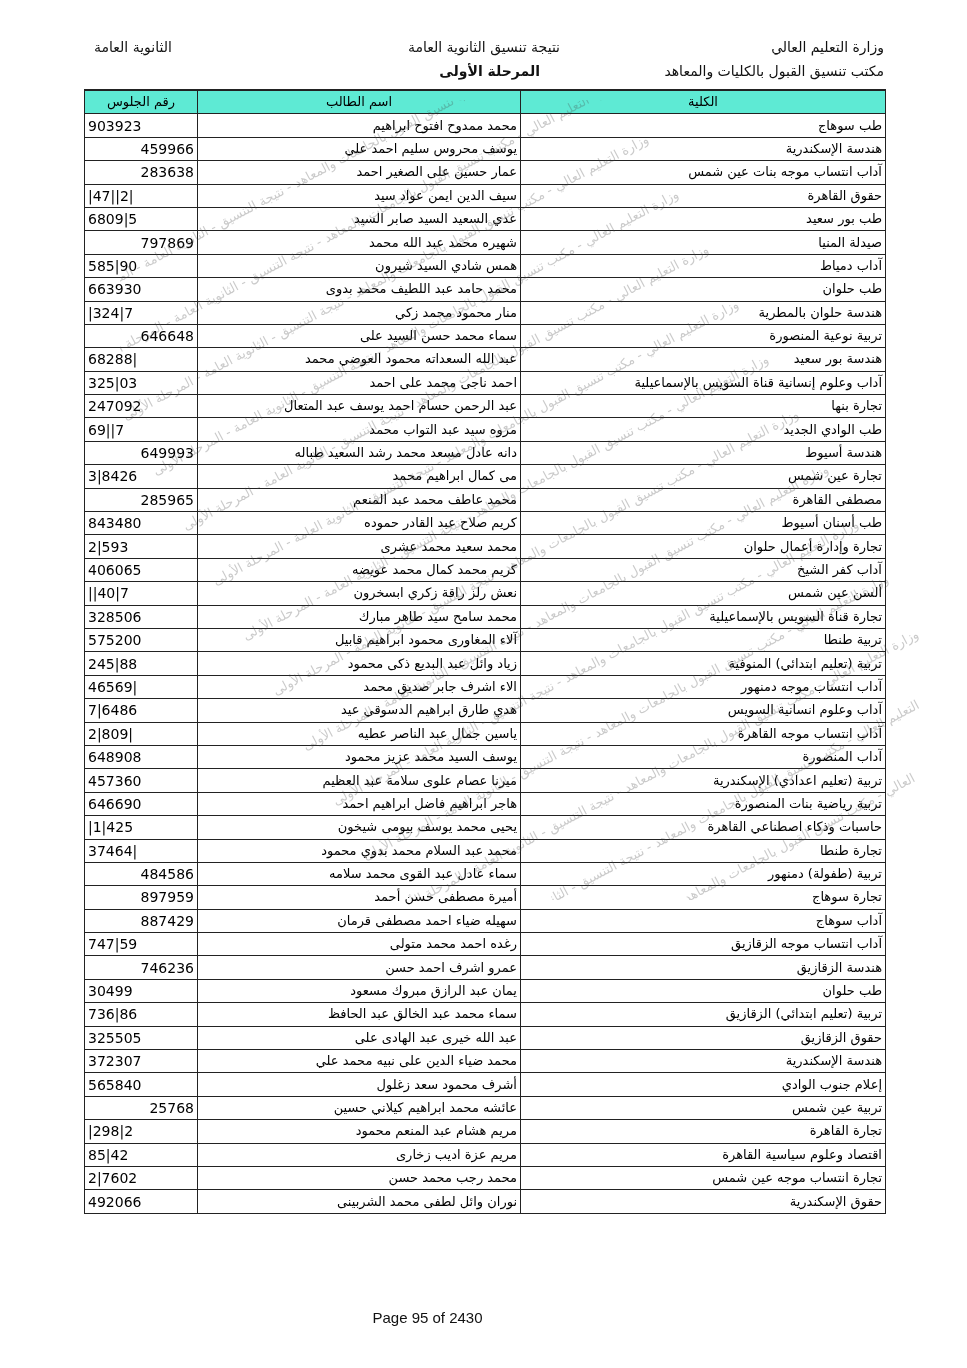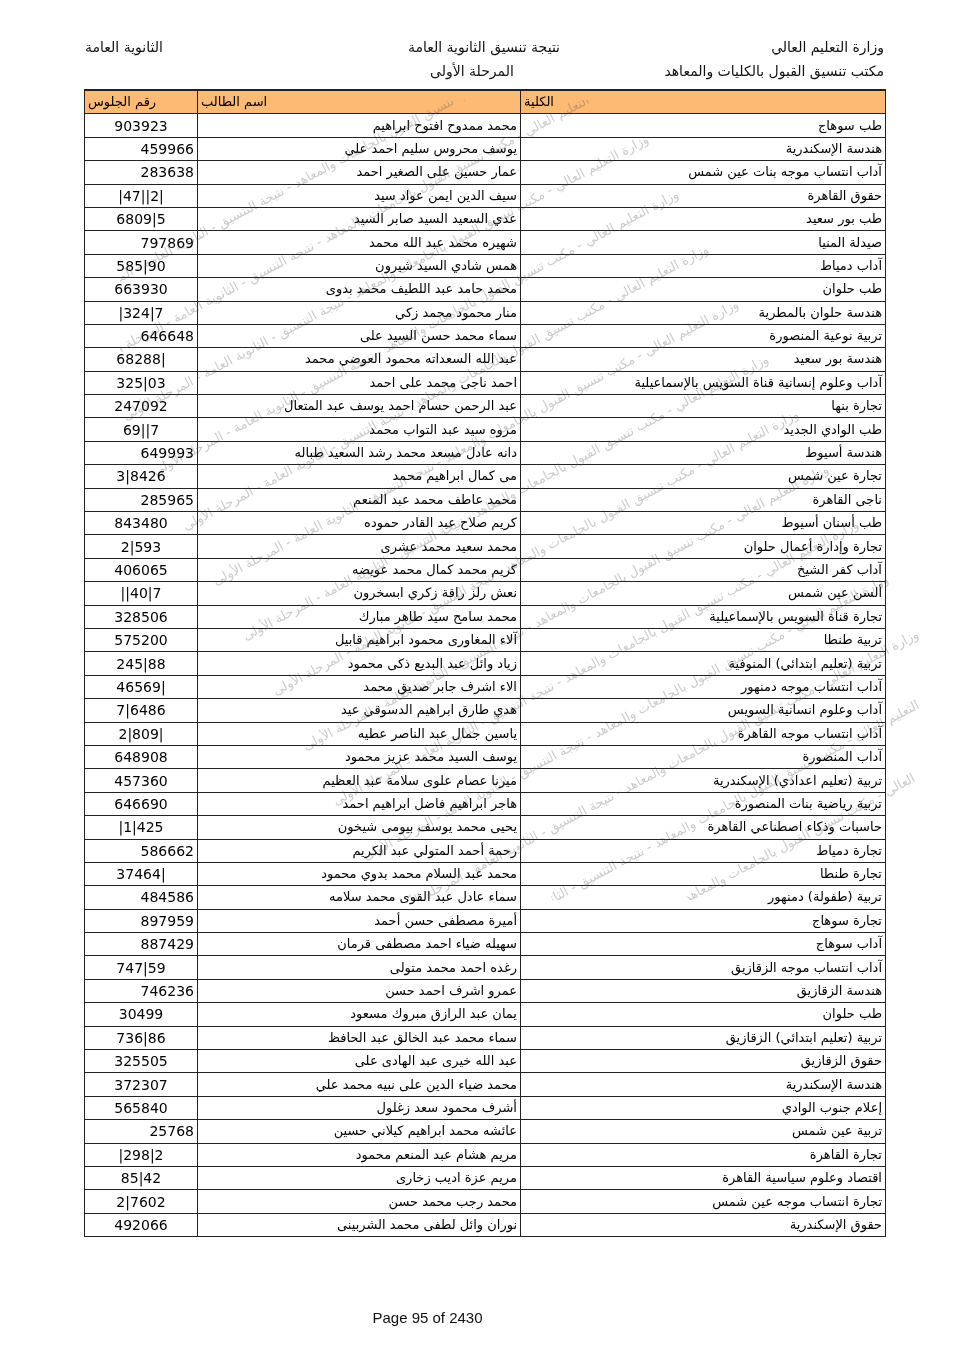--- a/index.html
+++ b/index.html
@@ -4,40 +4,40 @@
   <style>
     html, body { margin: 0; padding: 0; background: #ffffff; }
     body {
       width: 967px; height: 1368px; position: relative; overflow: hidden;
       font-family: "DejaVu Sans", sans-serif; color: #000;
     }
     .hdr { position: absolute; font-size: 14px; line-height: 18px; white-space: nowrap; color: #111; }
     .hdr-right-1 { right: 83px; top: 38px; direction: rtl; }
     .hdr-right-2 { right: 83px; top: 62px; direction: rtl; }
     .hdr-center-1 { left: 410px; top: 38px; direction: rtl; width: 150px; text-align: left; }
-    .hdr-center-2 { left: 430px; top: 62px; direction: rtl; width: 110px; text-align: left; }
-    .hdr-left-1 { left: 85px; top: 38px; direction: rtl; }
+    .hdr-center-2 { left: 430px; top: 62px; direction: rtl; width: 110px; text-align: right; font-weight: bold; }
+    .hdr-left-1 { left: 94px; top: 38px; direction: rtl; }
 
     table.results {
       position: absolute; left: 84px; top: 89px; width: 801px;
       border-collapse: collapse; table-layout: fixed;
       font-family: "DejaVu Sans", sans-serif; font-size: 13px;
     }
     table.results th, table.results td {
       border: 1px solid #222; height: 22.4px; padding: 0 3px;
       overflow: hidden; white-space: nowrap; line-height: 18px;
     }
     table.results thead th {
-      background: #fdba74; font-weight: normal; direction: rtl; text-align: left;
+      background: #5eead4; font-weight: normal; direction: rtl; text-align: center;
       border-top: 2px solid #222;
     }
     col.c-seat { width: 113px; }
     col.c-name { width: 323px; }
     col.c-fac { width: 365px; }
-    td.seat { text-align: center; font-family: "DejaVu Sans", sans-serif; font-size: 14px; direction: ltr; }
+    td.seat { text-align: left; font-family: "DejaVu Sans", sans-serif; font-size: 14px; direction: ltr; }
     td.seat.r { text-align: right; }
     td.name, td.fac { direction: rtl; text-align: right; }
 
     .watermark {
       position: absolute; left: 120px; top: 100px; width: 800px; height: 800px;
       pointer-events: none; overflow: hidden; opacity: 0.28;
     }
     .watermark span {
       position: absolute; white-space: nowrap; color: #444; font-size: 13px;
       transform: rotate(-28deg); transform-origin: left top; direction: rtl;
@@ -147,21 +147,21 @@
         <td class="fac">هندسة أسيوط</td>
       </tr>
       <tr>
         <td class="seat">3|8426</td>
         <td class="name">مى كمال ابراهيم محمد</td>
         <td class="fac">تجارة عين شمس</td>
       </tr>
       <tr>
         <td class="seat r">285965</td>
         <td class="name">محمد عاطف محمد عبد المنعم</td>
-        <td class="fac">ناجى القاهرة</td>
+        <td class="fac">مصطفى القاهرة</td>
       </tr>
       <tr>
         <td class="seat">843480</td>
         <td class="name">كريم صلاح عبد القادر حموده</td>
         <td class="fac">طب أسنان أسيوط</td>
       </tr>
       <tr>
         <td class="seat">2|593</td>
         <td class="name">محمد سعيد محمد عشرى</td>
         <td class="fac">تجارة وإدارة أعمال حلوان</td>
@@ -218,25 +218,20 @@
       </tr>
       <tr>
         <td class="seat">646690</td>
         <td class="name">هاجر ابراهيم فاضل ابراهيم احمد</td>
         <td class="fac">تربية رياضية بنات المنصورة</td>
       </tr>
       <tr>
         <td class="seat">|1|425</td>
         <td class="name">يحيى محمد يوسف بيومى شيخون</td>
         <td class="fac">حاسبات وذكاء اصطناعي القاهرة</td>
-      </tr>
-      <tr>
-        <td class="seat r">586662</td>
-        <td class="name">رحمة أحمد المتولي عبد الكريم</td>
-        <td class="fac">تجارة دمياط</td>
       </tr>
       <tr>
         <td class="seat">37464|</td>
         <td class="name">محمد عبد السلام محمد بدوي محمود</td>
         <td class="fac">تجارة طنطا</td>
       </tr>
       <tr>
         <td class="seat r">484586</td>
         <td class="name">سماء عادل عبد القوى محمد سلامه</td>
         <td class="fac">تربية (طفولة) دمنهور</td>

